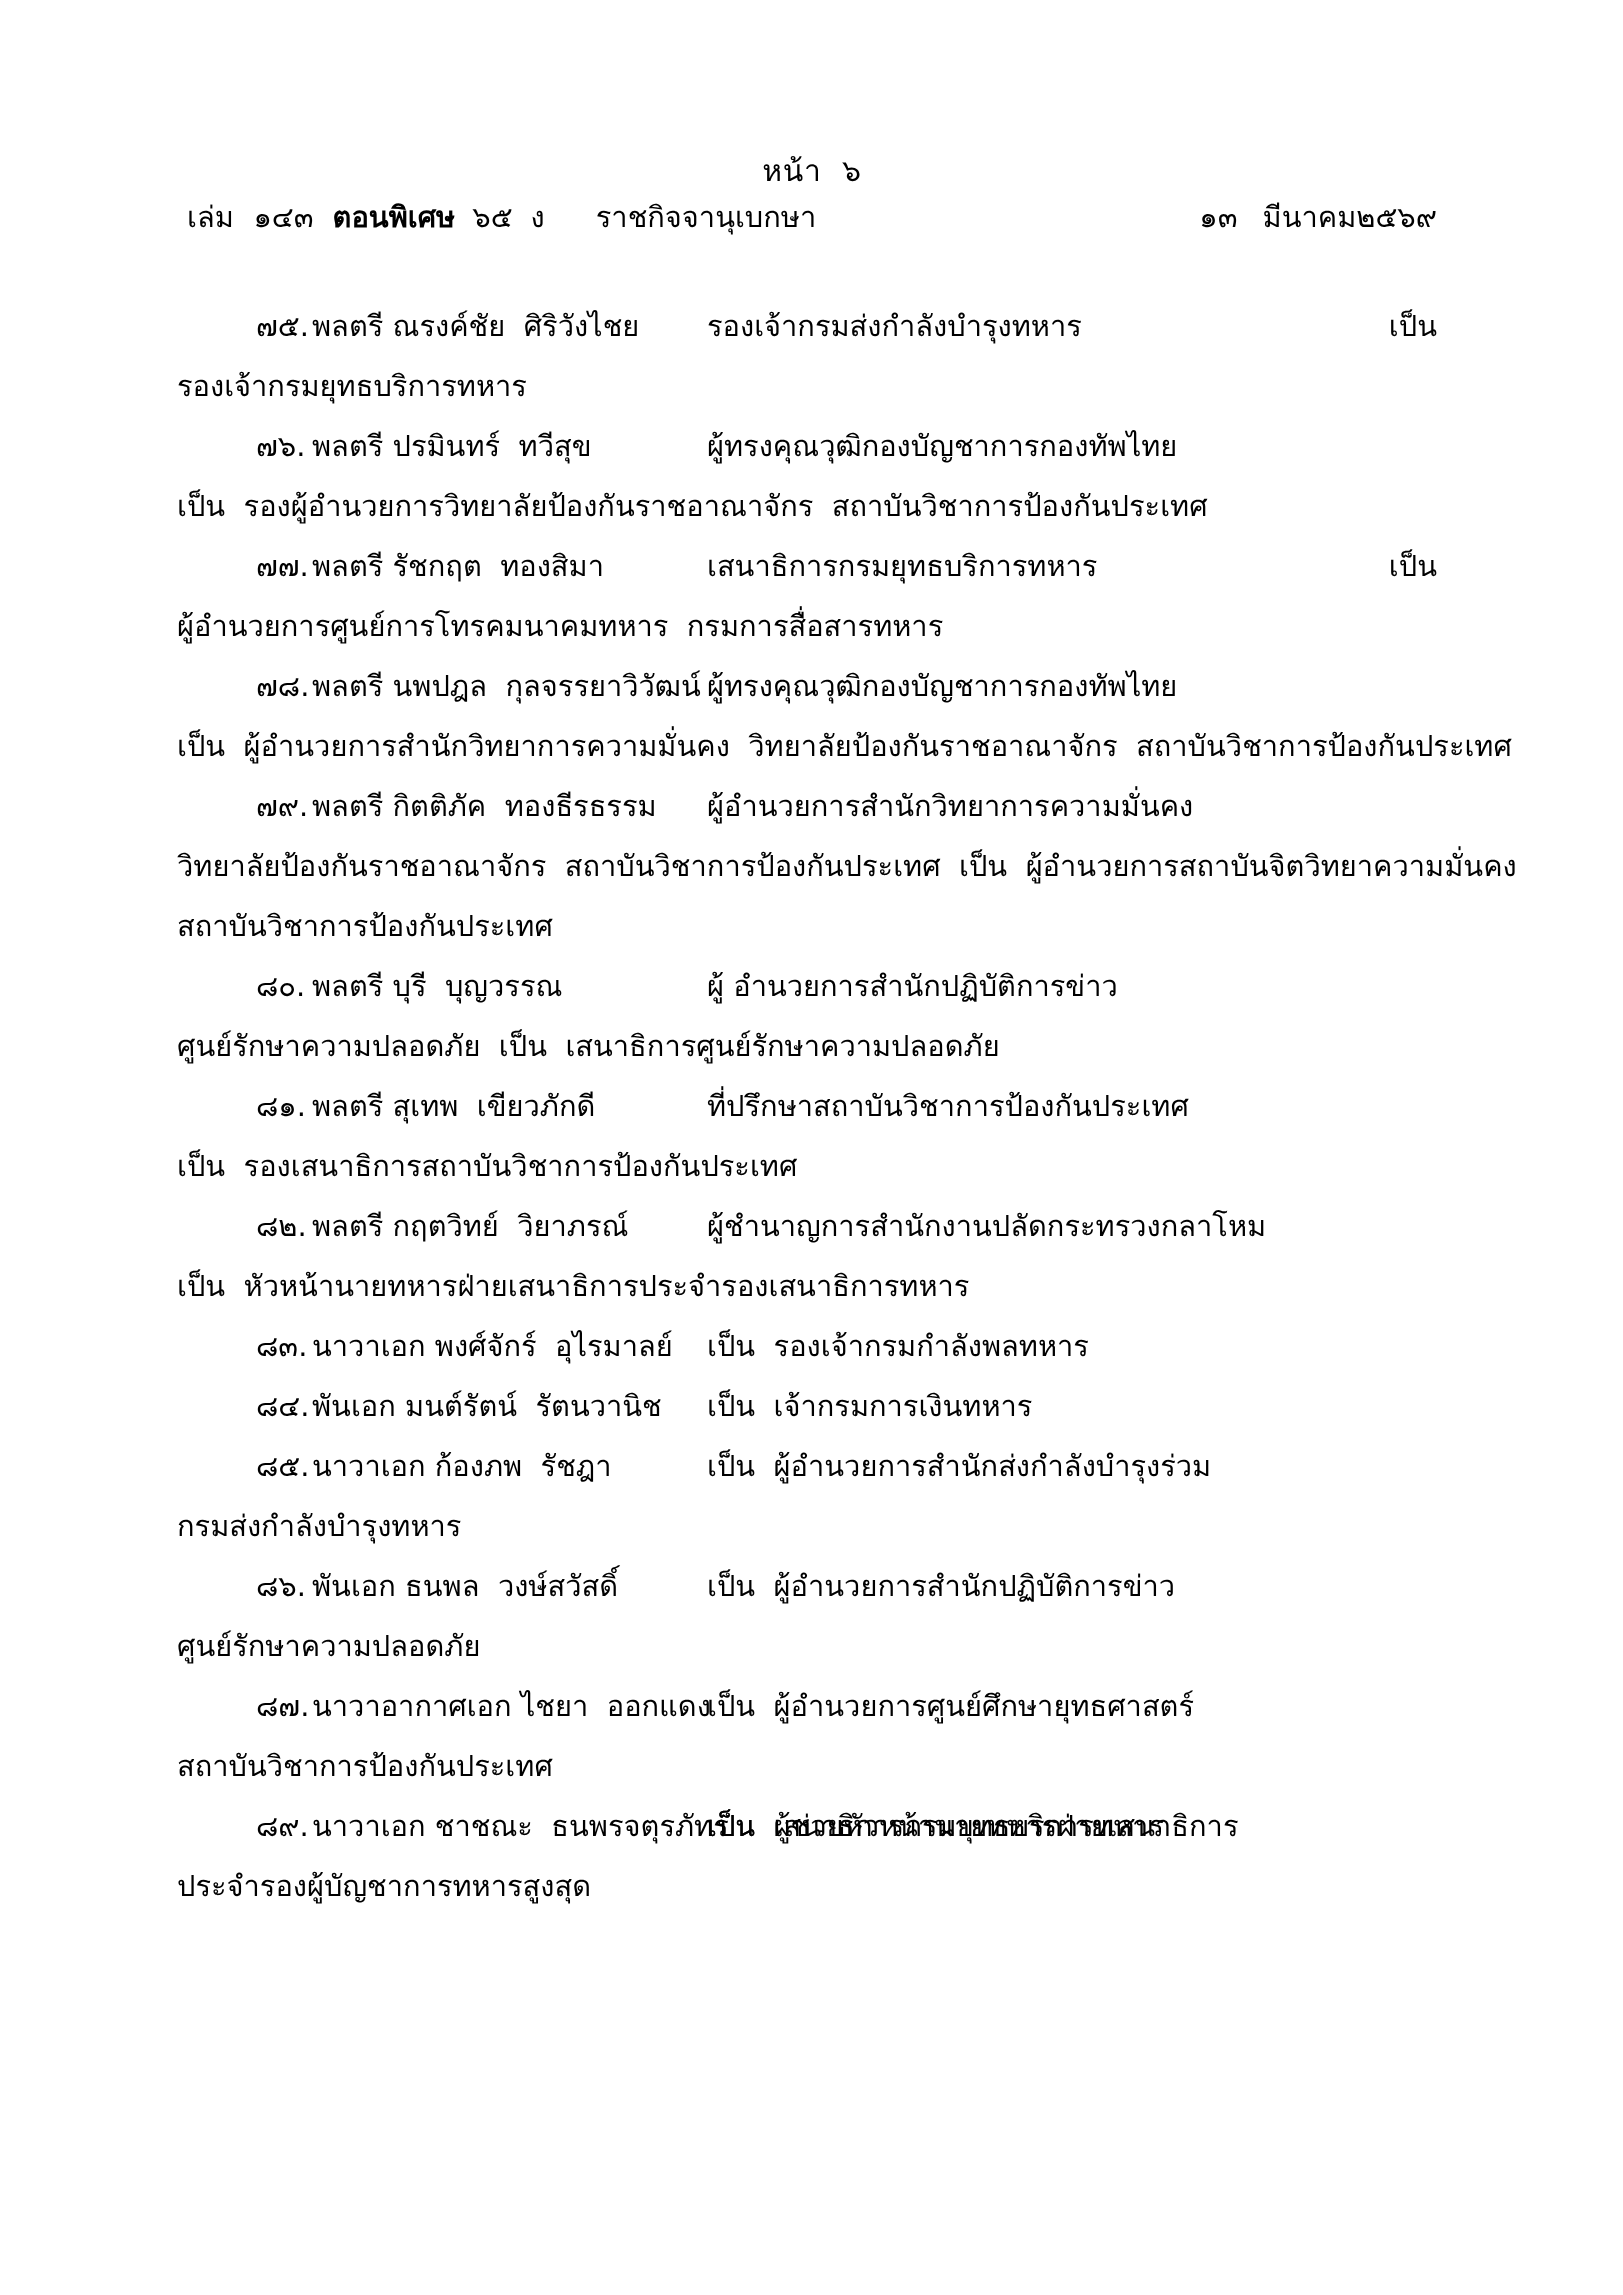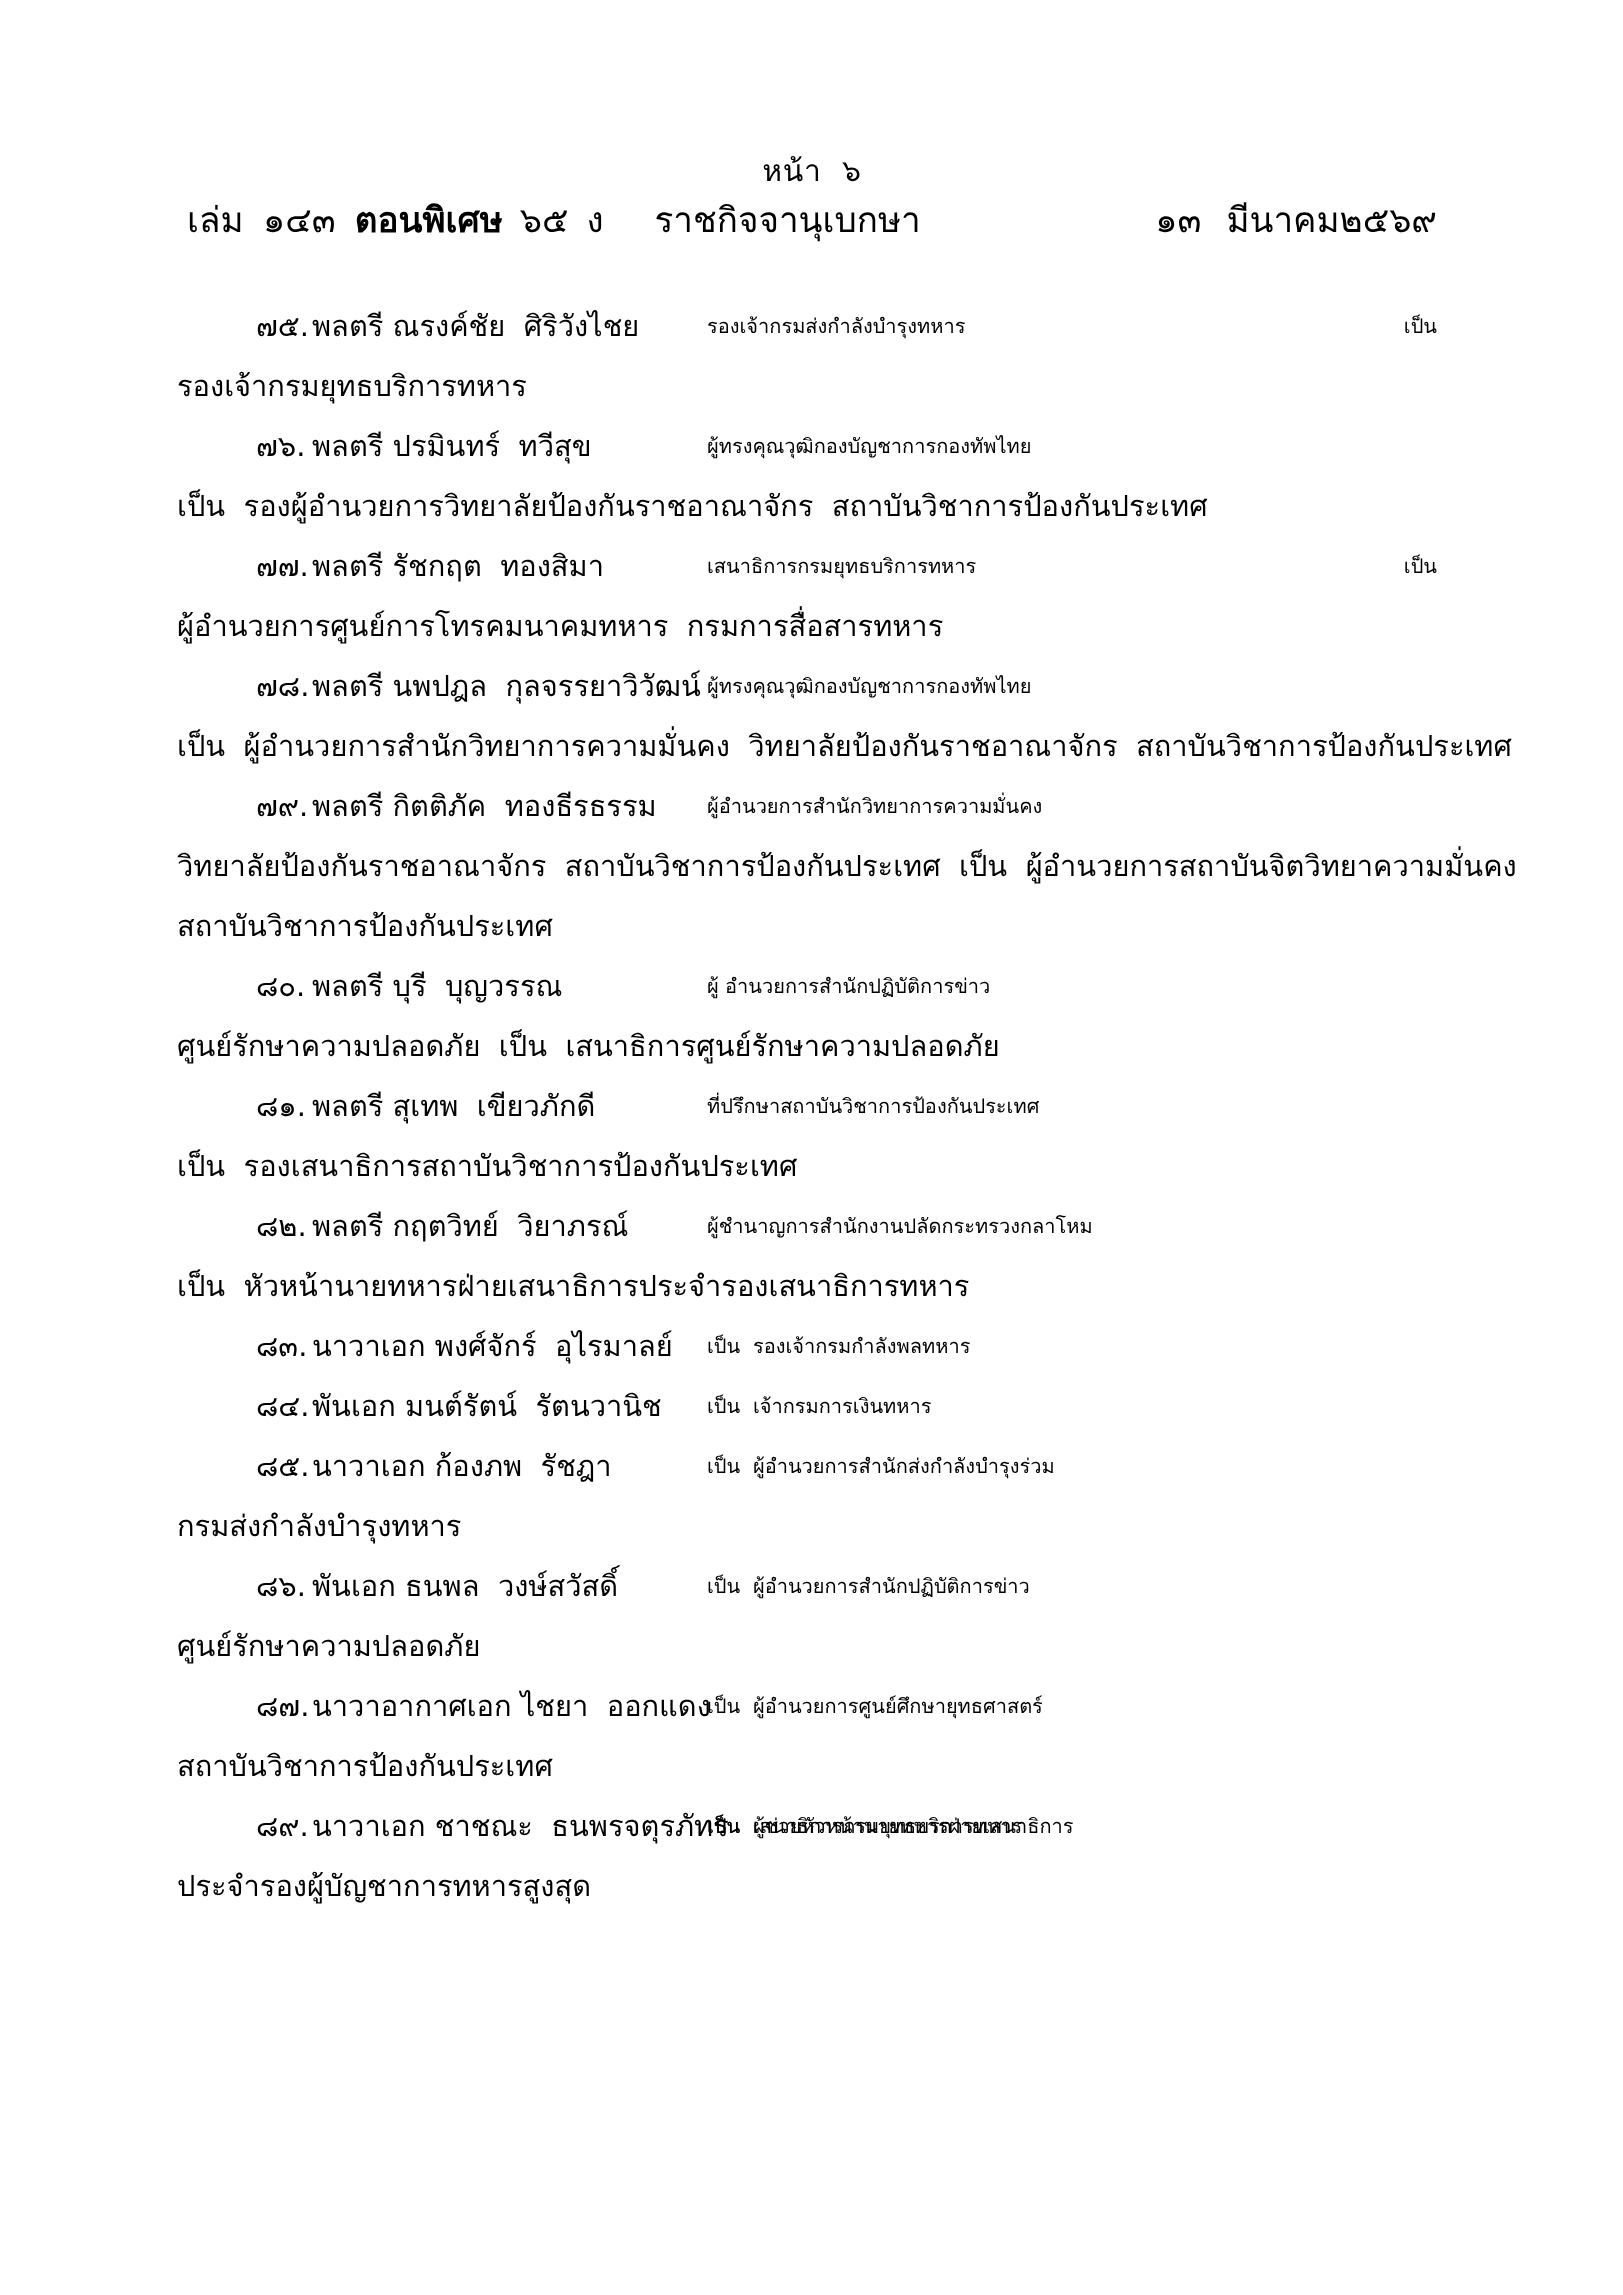--- a/index.html
+++ b/index.html
@@ -37,21 +37,21 @@
     font-size: 30px;
     line-height: 1.0;
     letter-spacing: 0.7px;
     white-space: pre;
   }
   .rule-row {
     display: flex;
     align-items: baseline;
     justify-content: space-between;
     margin-top: 17px;
-    font-size: 35px;
+    font-size: 29px;
     line-height: 1.0;
     white-space: pre;
   }
   .rule-left { display: flex; align-items: baseline; }
   .rule-left > span { display: inline-block; }
   .m-volume-label { margin-right: 19.6px; }
   .m-volume-no   { margin-right: 19px; }
   .m-part-label  { margin-right: 17px; font-weight: bold; }
   .m-part-no     { margin-right: 18px; }
   .m-section     { margin-right: 51px; }
@@ -93,21 +93,21 @@
     display: inline-block;
     min-width: 56px;
   }
   .e-name { display: inline-block; }
   .e-right {
     position: absolute;
     left: 530px;
     top: 0;
     width: 730px;
     text-align: justify;
-    font-size: 20px;
+    font-size: 29px;
     line-height: 60px;
     white-space: pre;
   }
   .e-right.spread {
     display: flex;
     justify-content: space-between;
   }
   .e-right.plain { white-space: pre; }
 
   

